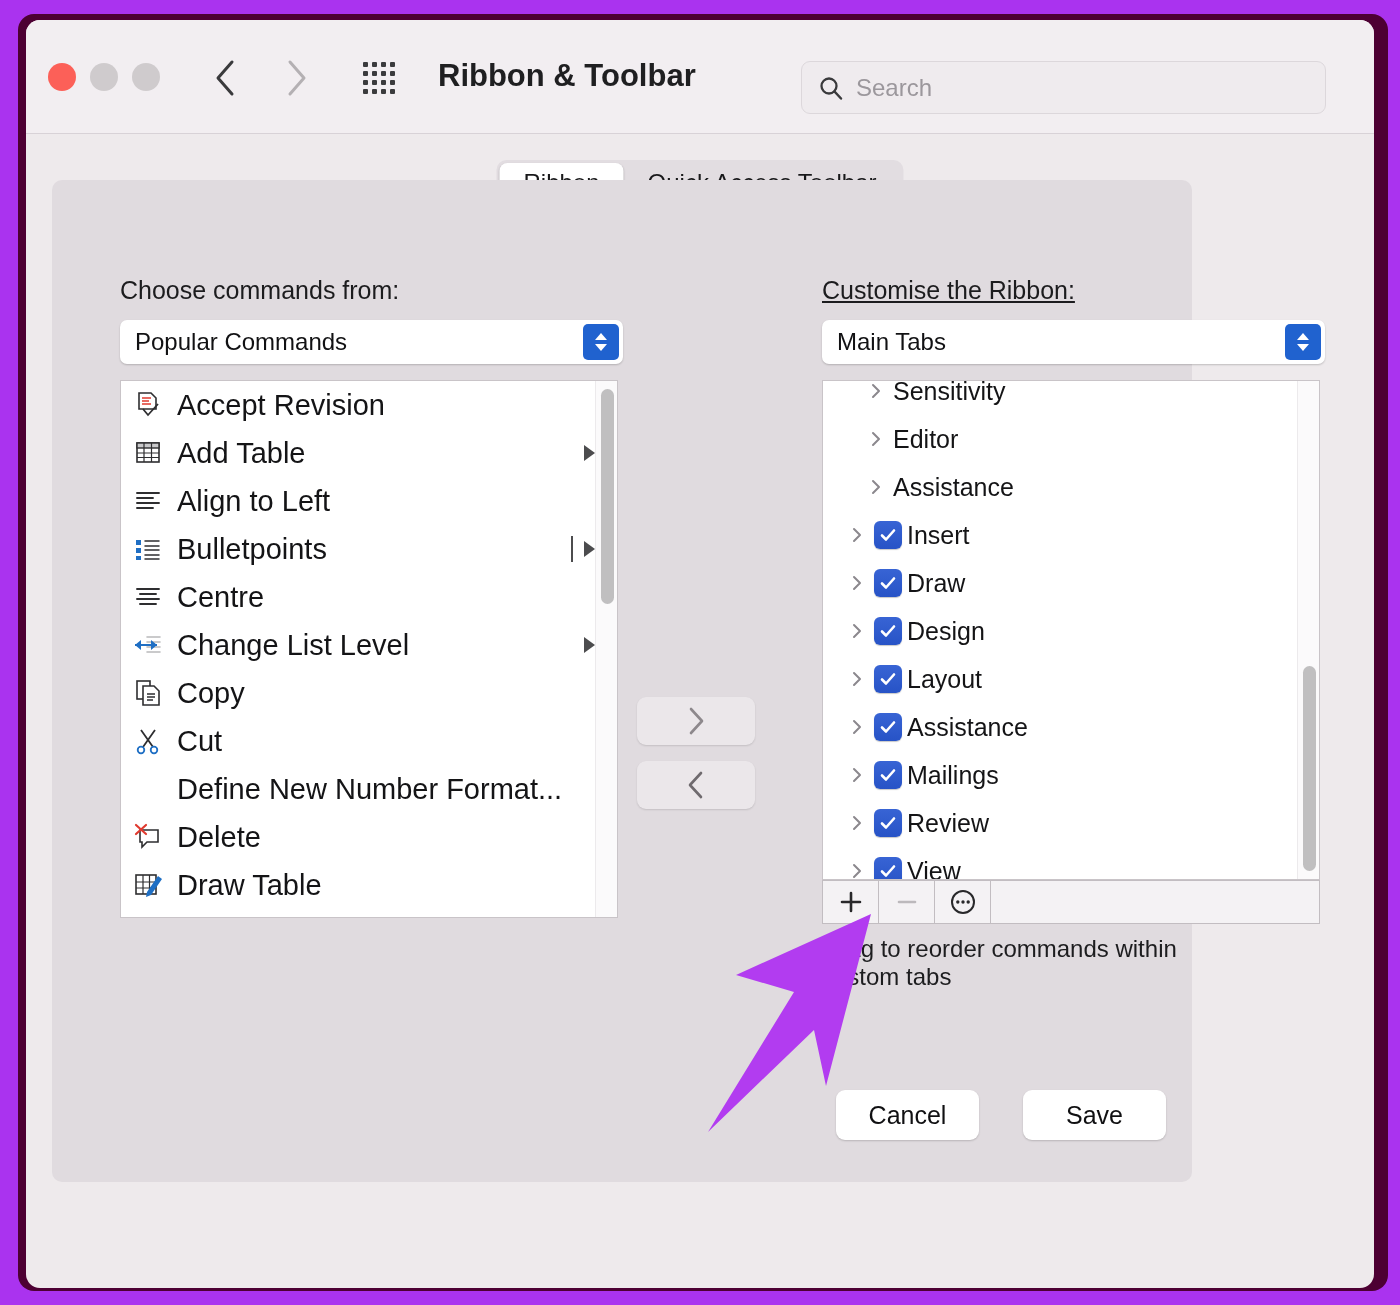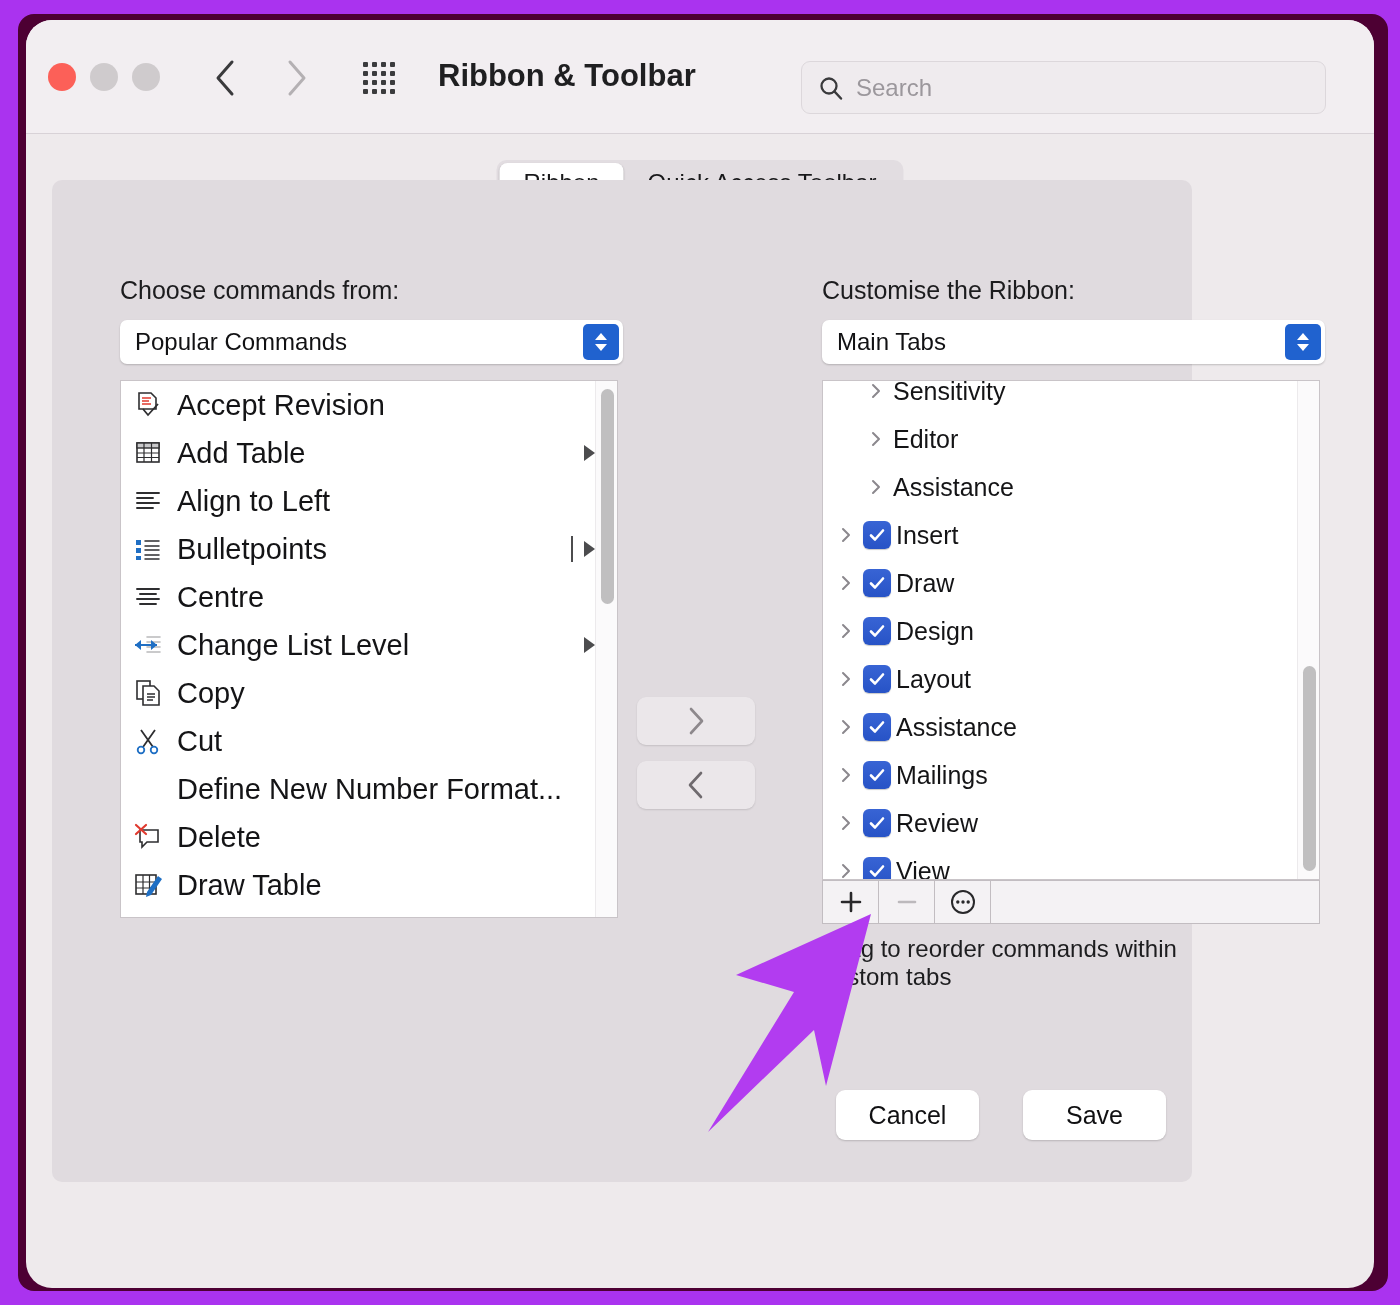--- a/index.html
+++ b/index.html
@@ -22,21 +22,21 @@
     background: #4d0033;
     border-radius: 16px;
   }
 
   
   #window {
     position: absolute;
     left: 26px; top: 20px;
     width: 1348px; height: 1268px;
     background: #eeeaec;
-    border-radius: 26px;
+    border-radius: 14px;
     overflow: hidden;
   }
 
   
   #titlebar {
     position: relative;
     height: 114px;
     background: #f2eef1;
     border-bottom: 1px solid #d8d2d7;
   }
@@ -116,21 +116,21 @@
     width: 1140px; height: 1002px;
     background: #e0dbdf;
     border-radius: 10px;
   }
 
   .col-label {
     position: absolute;
     font-size: 25px; color: #1c1c1e;
   }
   #label-left  { left: 68px; top: 96px; }
-  #label-right { left: 770px; top: 96px; }
+  #label-right { left: 770px; top: 96px; text-decoration: underline; }
 
   
   .popup {
     position: absolute;
     height: 44px;
     background: #ffffff;
     border-radius: 7px;
     box-shadow: 0 1px 2px rgba(0,0,0,.20);
     display: flex; align-items: center;
     padding-left: 15px;
@@ -199,21 +199,21 @@
     margin-right: 4px;
   }
   .cbx {
     width: 28px; height: 28px; flex: 0 0 28px;
     border-radius: 6px;
     background: linear-gradient(#3864d4, #2753c6);
     display: flex; align-items: center; justify-content: center;
     margin-right: 5px;
     box-shadow: 0 1px 1px rgba(0,0,0,.22);
   }
-  .trow.lvl1 { padding-left: 10px; }
+  .trow.lvl1 { padding-left: 21px; }
   .trow.lvl2 { padding-left: 40px; }
 
   
   .sbtrack {
     position: absolute; top: 0; right: 0;
     width: 22px; height: 100%;
     background: #fbfafb;
     border-left: 1px solid #eceaec;
   }
   .sbthumb {

